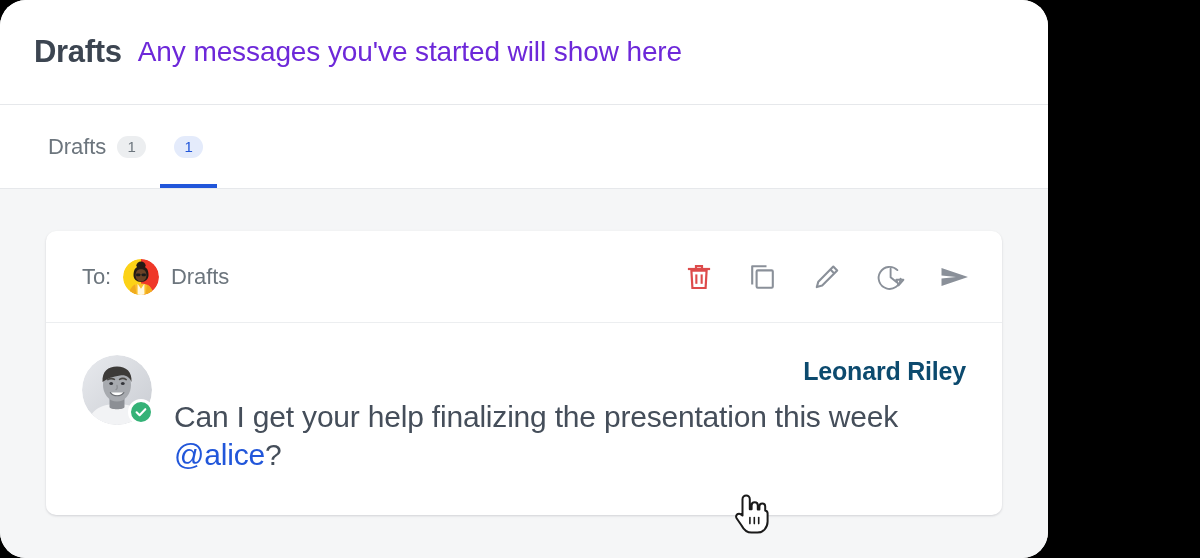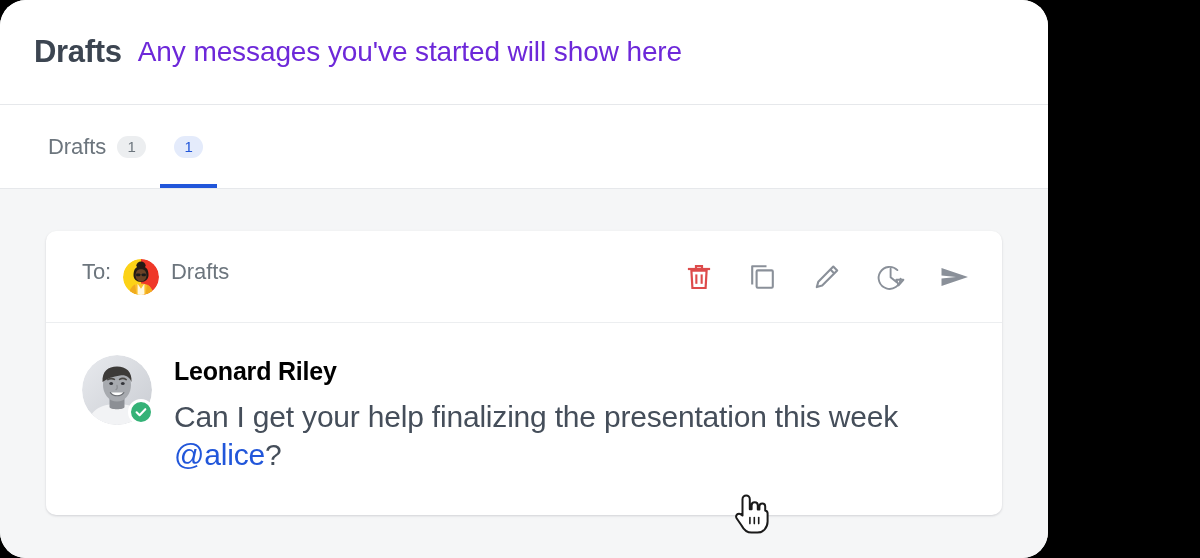--- a/index.html
+++ b/index.html
@@ -124,21 +124,21 @@
   .card-header {
     height: 92px;
     display: flex;
     align-items: center;
     padding: 0 30px 0 36px;
     border-bottom: 1px solid #eceef0;
     box-sizing: border-box;
   }
   .recipient {
     display: flex;
-    align-items: flex-start;
+    align-items: center;
     gap: 12px;
   }
   .to-label {
     font-size: 22px;
     color: #6c757d;
     letter-spacing: -0.1px;
   }
   .recipient-name {
     font-size: 22px;
     color: #6c757d;
@@ -204,23 +204,24 @@
     display: flex;
     align-items: center;
     justify-content: center;
   }
   .message-text-block {
     padding-top: 2px;
   }
   .sender-name {
     font-size: 25px;
     font-weight: bold;
-    color: #000000;
+    color: #0c4a6e;
     letter-spacing: -0.2px;
     margin-bottom: 12px;
+    text-align: right;
   }
   .message-body {
     font-size: 30px;
     color: #454e5a;
     letter-spacing: -0.2px;
     line-height: 1.25;
   }
   .mention {
     color: #2156da;
     cursor: pointer;

